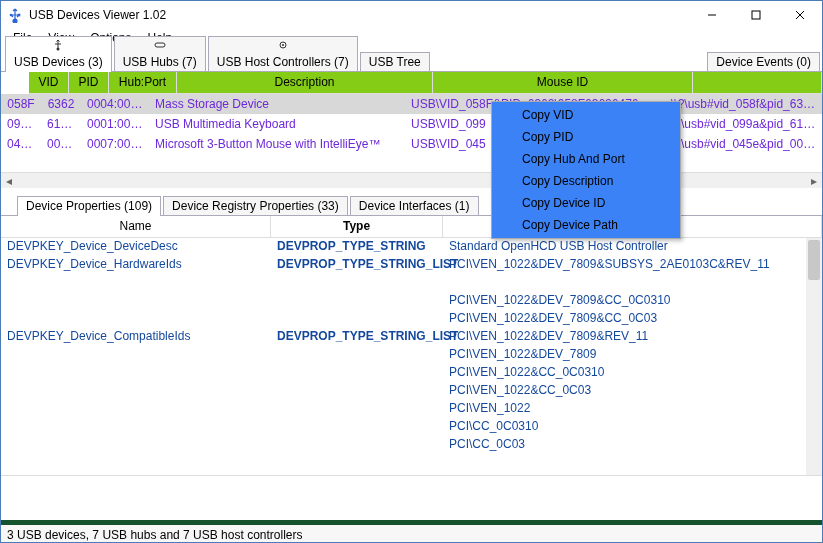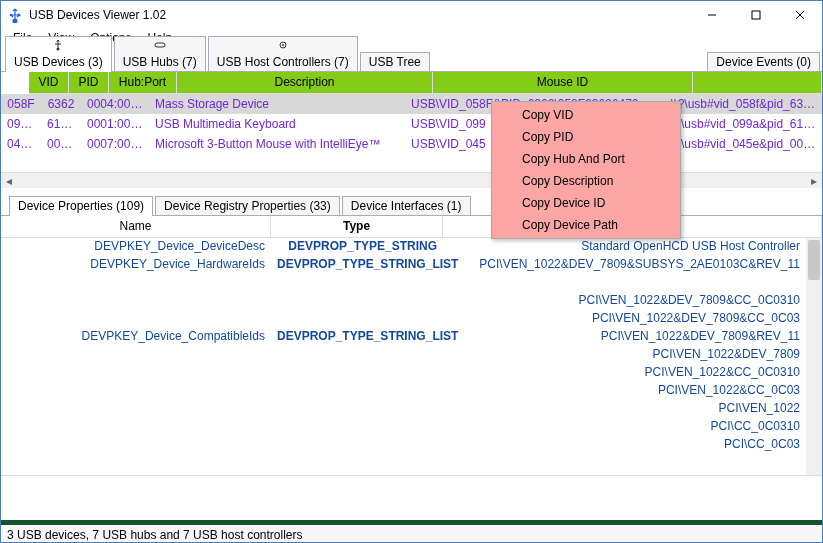--- a/index.html
+++ b/index.html
@@ -30,36 +30,36 @@
   .c-pid { width: 40px; text-align:center;}
   .c-hub { width: 68px; text-align:center;}
   .c-desc { width: 256px; text-align:left; padding-left:8px;}
   .c-did { width: 260px; text-align:left;}
   .c-dp { flex:1; text-align:left;}
   
   .hscroll { height: 16px; background: #f0f0f0; border-top:1px solid #ddd; display:flex; }
   .hscroll .track { flex:1; background:#f0f0f0; position:relative;}
   .hscroll .arrow { width:16px; background:#f0f0f0; display:flex;align-items:center;justify-content:center;color:#666;}
   
-  .lowtabs { display:flex; border-bottom:1px solid #aab; height:24px; padding-left:8px; align-items:flex-end; margin-top:4px;}
+  .lowtabs { display:flex; border-bottom:1px solid #aab; height:24px; padding-left:16px; align-items:flex-end; margin-top:4px;}
   
   .propheader { display:flex; border-bottom:1px solid #ddd; height:22px;}
   .propheader .col { padding:3px 6px; border-right:1px solid #ddd; text-align:center;}
   .proprow { display:flex; min-height:18px; }
   .proprow .cell { padding:1px 6px; color:#14489c; font-size:12px; white-space:nowrap;}
   .p-name { width:270px; padding-left:8px;}
   .p-type { width:172px;font-weight:bold;}
   .p-val { flex:1;}
   
-  .ctxmenu { position:absolute; background:#fca5a5; border:1px solid #aaa; box-shadow:2px 2px 4px rgba(0,0,0,.25); padding:2px; }
+  .ctxmenu { position:absolute; background:#3b82f6; border:1px solid #aaa; box-shadow:2px 2px 4px rgba(0,0,0,.25); padding:2px; }
   .ctxmenu .mitem { padding:4px 40px 4px 28px; font-size:12px; }
   
   .statusbar { position:absolute; left:0; bottom:0; right:0; height:22px; padding:3px 6px; border-top:5px solid #14532d; background:#f7f7f7; font-size:12px;}
   
-  .lowpanel-wrap { display:flex; height:238px; border-bottom:1px solid #ddd;text-align:right;}
+  .lowpanel-wrap { display:flex; height:238px; border-bottom:1px solid #ddd;}
   .lowpanel { flex:1; overflow:hidden;}
   .vscroll { width:16px; background:#f0f0f0; position:relative;}
   .vscroll .thumb { position:absolute; left:2px; right:2px; top:2px; height:40px; background:#c8c8c8; border-radius:2px;}
   .tab .ticon { width:12px; height:12px; display:inline-block;}
 </style>
 </head>
 <body>
 
 <div class="titlebar">
   <span class="icon">

